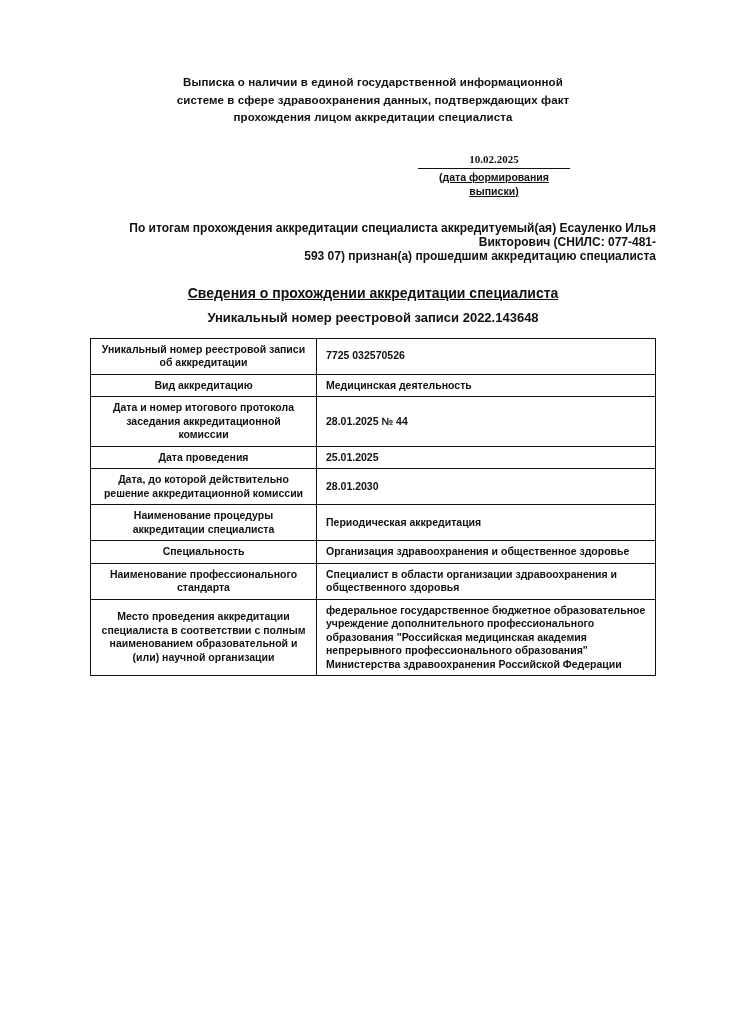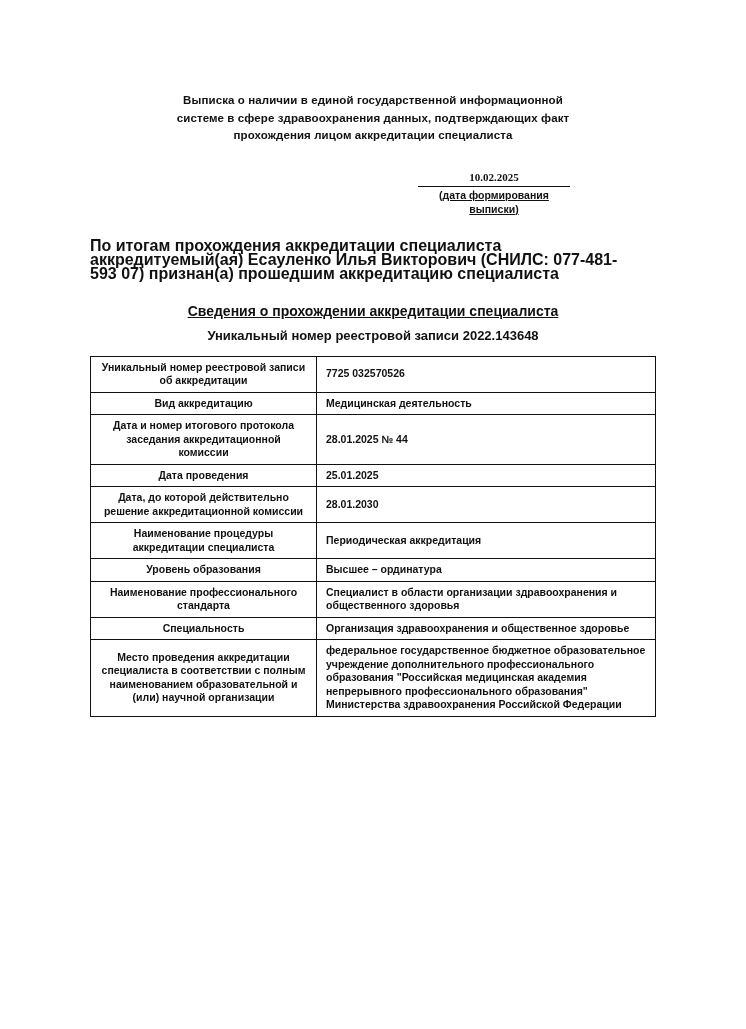--- a/index.html
+++ b/index.html
@@ -10,21 +10,21 @@
   body {
     width: 746px;
     height: 1029px;
     font-family: "Liberation Sans", sans-serif;
     color: #111111;
     font-weight: 700;
     overflow: hidden;
   }
   .page {
     width: 566px;
-    margin: 18px auto;
+    margin: 0 auto;
     padding-top: 74px;
     box-sizing: border-box;
   }
   .doc-title {
     text-align: center;
     font-size: 11.5px;
     line-height: 17.5px;
     letter-spacing: 0.1px;
   }
   .date-block {
@@ -42,22 +42,22 @@
   }
   .date-caption {
     display: block;
     font-size: 10.5px;
     line-height: 14px;
     margin-top: 1px;
     text-decoration: underline;
   }
   .intro {
     margin-top: 23px;
-    text-align: left;
-    font-size: 16px;
+    text-align: right;
+    font-size: 12px;
     line-height: 14px;
   }
   .section-heading {
     margin-top: 23px;
     text-align: center;
     font-size: 14px;
     line-height: 14px;
     text-decoration: underline;
   }
   .record-heading {
@@ -126,30 +126,26 @@
       </tr>
       <tr>
         <td class="label-cell">Дата, до которой действительно решение аккредитационной комиссии</td>
         <td class="value-cell">28.01.2030</td>
       </tr>
       <tr>
         <td class="label-cell">Наименование процедуры аккредитации специалиста</td>
         <td class="value-cell">Периодическая аккредитация</td>
       </tr>
       <tr>
-        <td class="label-cell">Уровень образования</td>
-        <td class="value-cell">Высшее – ординатура</td>
+        <td class="label-cell">Специальность</td>
+        <td class="value-cell">Организация здравоохранения и общественное здоровье</td>
       </tr>
       <tr>
         <td class="label-cell">Наименование профессионального стандарта</td>
         <td class="value-cell">Специалист в области организации здравоохранения и общественного здоровья</td>
-      </tr>
-      <tr>
-        <td class="label-cell">Специальность</td>
-        <td class="value-cell">Организация здравоохранения и общественное здоровье</td>
       </tr>
       <tr>
         <td class="label-cell">Место проведения аккредитации специалиста в соответствии с полным наименованием образовательной и (или) научной организации</td>
         <td class="value-cell">федеральное государственное бюджетное образовательное учреждение дополнительного профессионального образования "Российская медицинская академия непрерывного профессионального образования" Министерства здравоохранения Российской Федерации</td>
       </tr>
     </tbody>
   </table>
 
 </div>
 

